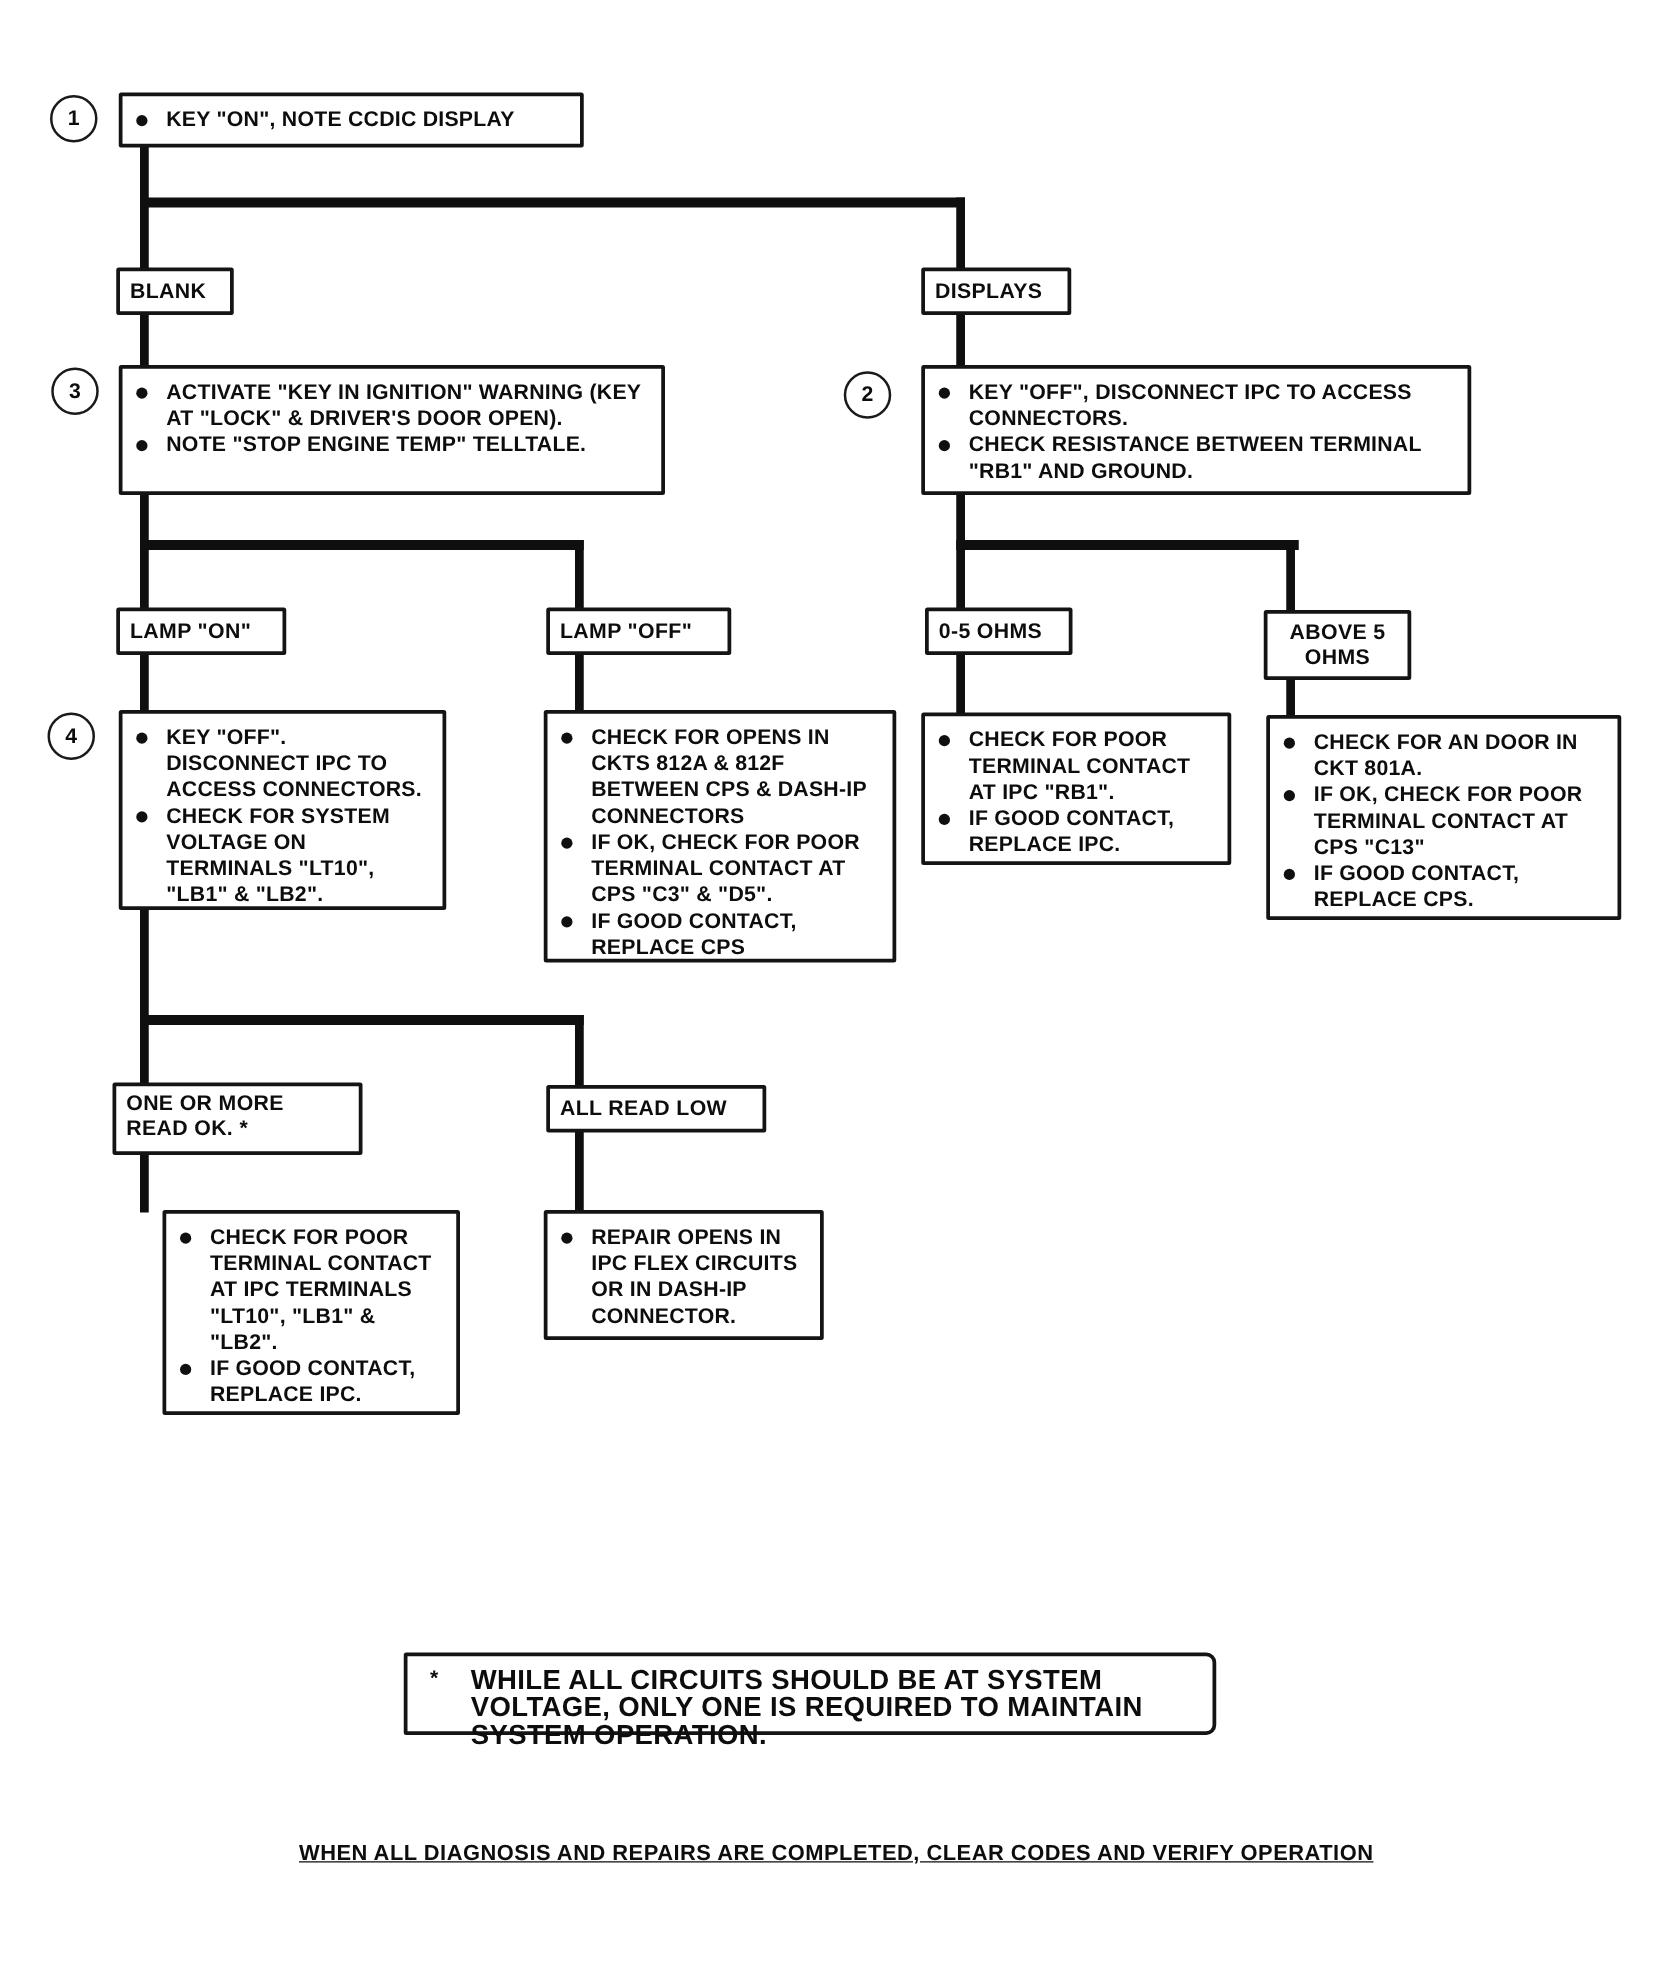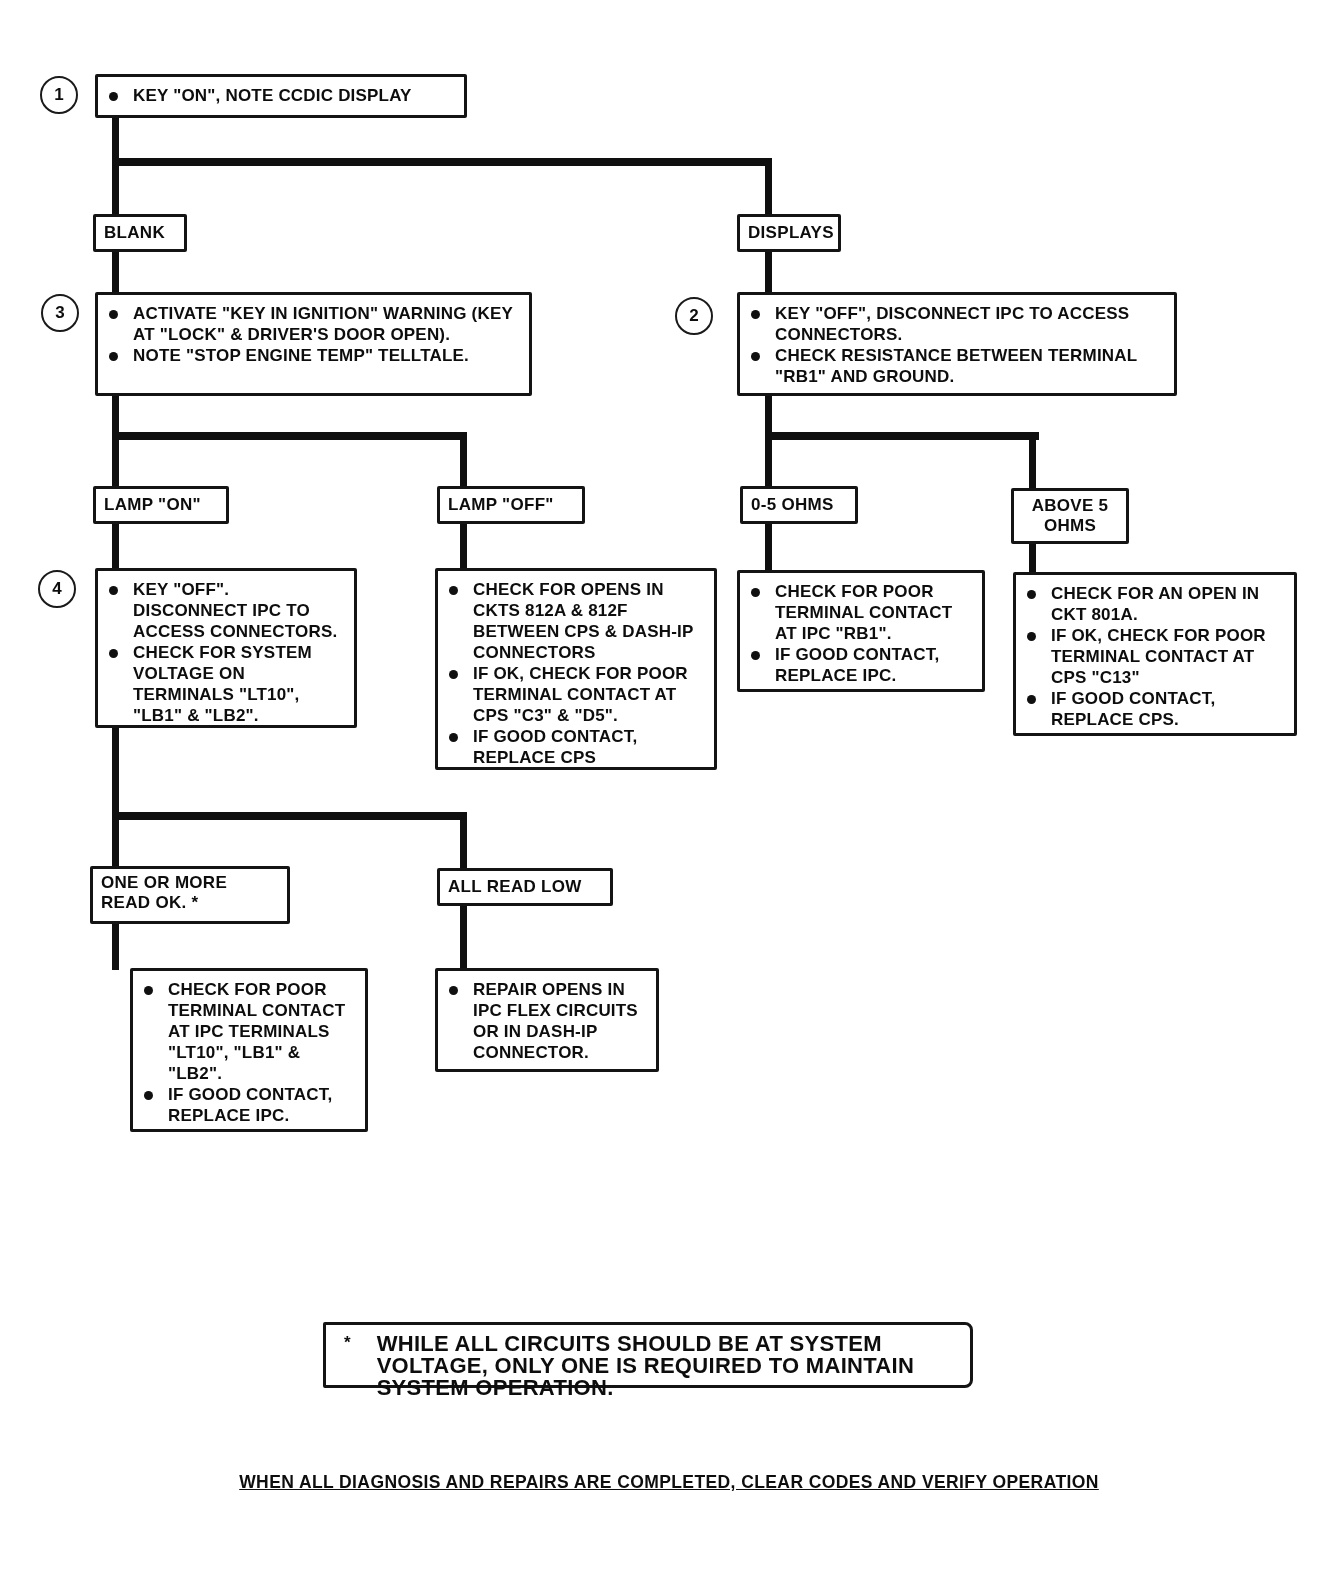--- a/index.html
+++ b/index.html
@@ -110,21 +110,21 @@
       <li>
           <span class="blt"></span>
           <span class="txt">KEY "ON", NOTE CCDIC DISPLAY</span>
         </li>
     </ul>
   </div>
 
   <div class="node label" style="left:93px;top:214px;width:94px;height:38px;text-align:right;">
     <span>BLANK</span>
   </div>
-  <div class="node label" style="left:737px;top:214px;width:104px;height:38px;">
+  <div class="node label" style="left:737px;top:214px;width:120px;height:38px;">
     <span>DISPLAYS</span>
   </div>
 
   <div class="circle" style="left:41px;top:294px;">
     <span>3</span>
   </div>
   <div class="node action" style="left:95px;top:292px;width:437px;height:104px;">
     <ul class="bullets">
       <li>
           <span class="blt"></span>
@@ -210,21 +210,21 @@
           <span class="blt"></span>
           <span class="txt">IF GOOD CONTACT, REPLACE IPC.</span>
         </li>
     </ul>
   </div>
 
   <div class="node action" style="left:1013px;top:572px;width:284px;height:164px;">
     <ul class="bullets">
       <li>
           <span class="blt"></span>
-          <span class="txt">CHECK FOR AN OPEN IN CKT 801A.</span>
+          <span class="txt">CHECK FOR AN DOOR IN CKT 801A.</span>
         </li>
       <li>
           <span class="blt"></span>
           <span class="txt">IF OK, CHECK FOR POOR TERMINAL CONTACT AT CPS "C13"</span>
         </li>
       <li>
           <span class="blt"></span>
           <span class="txt">IF GOOD CONTACT, REPLACE CPS.</span>
         </li>
     </ul>

